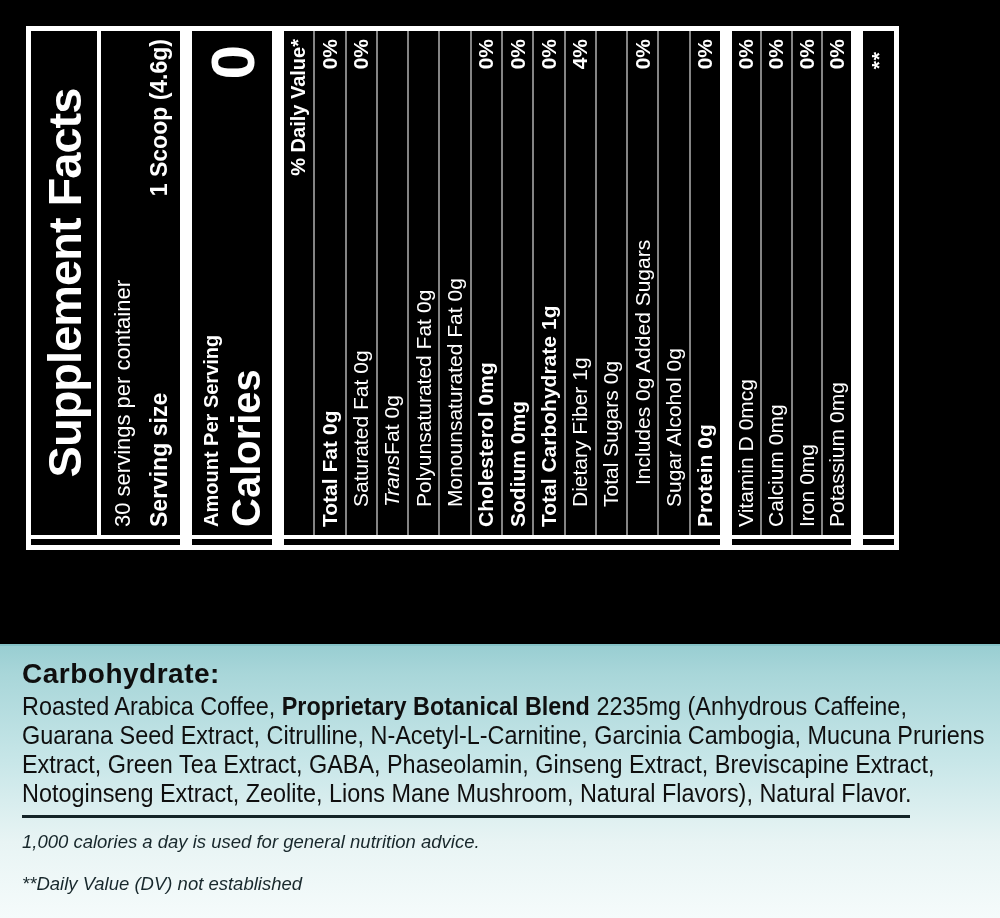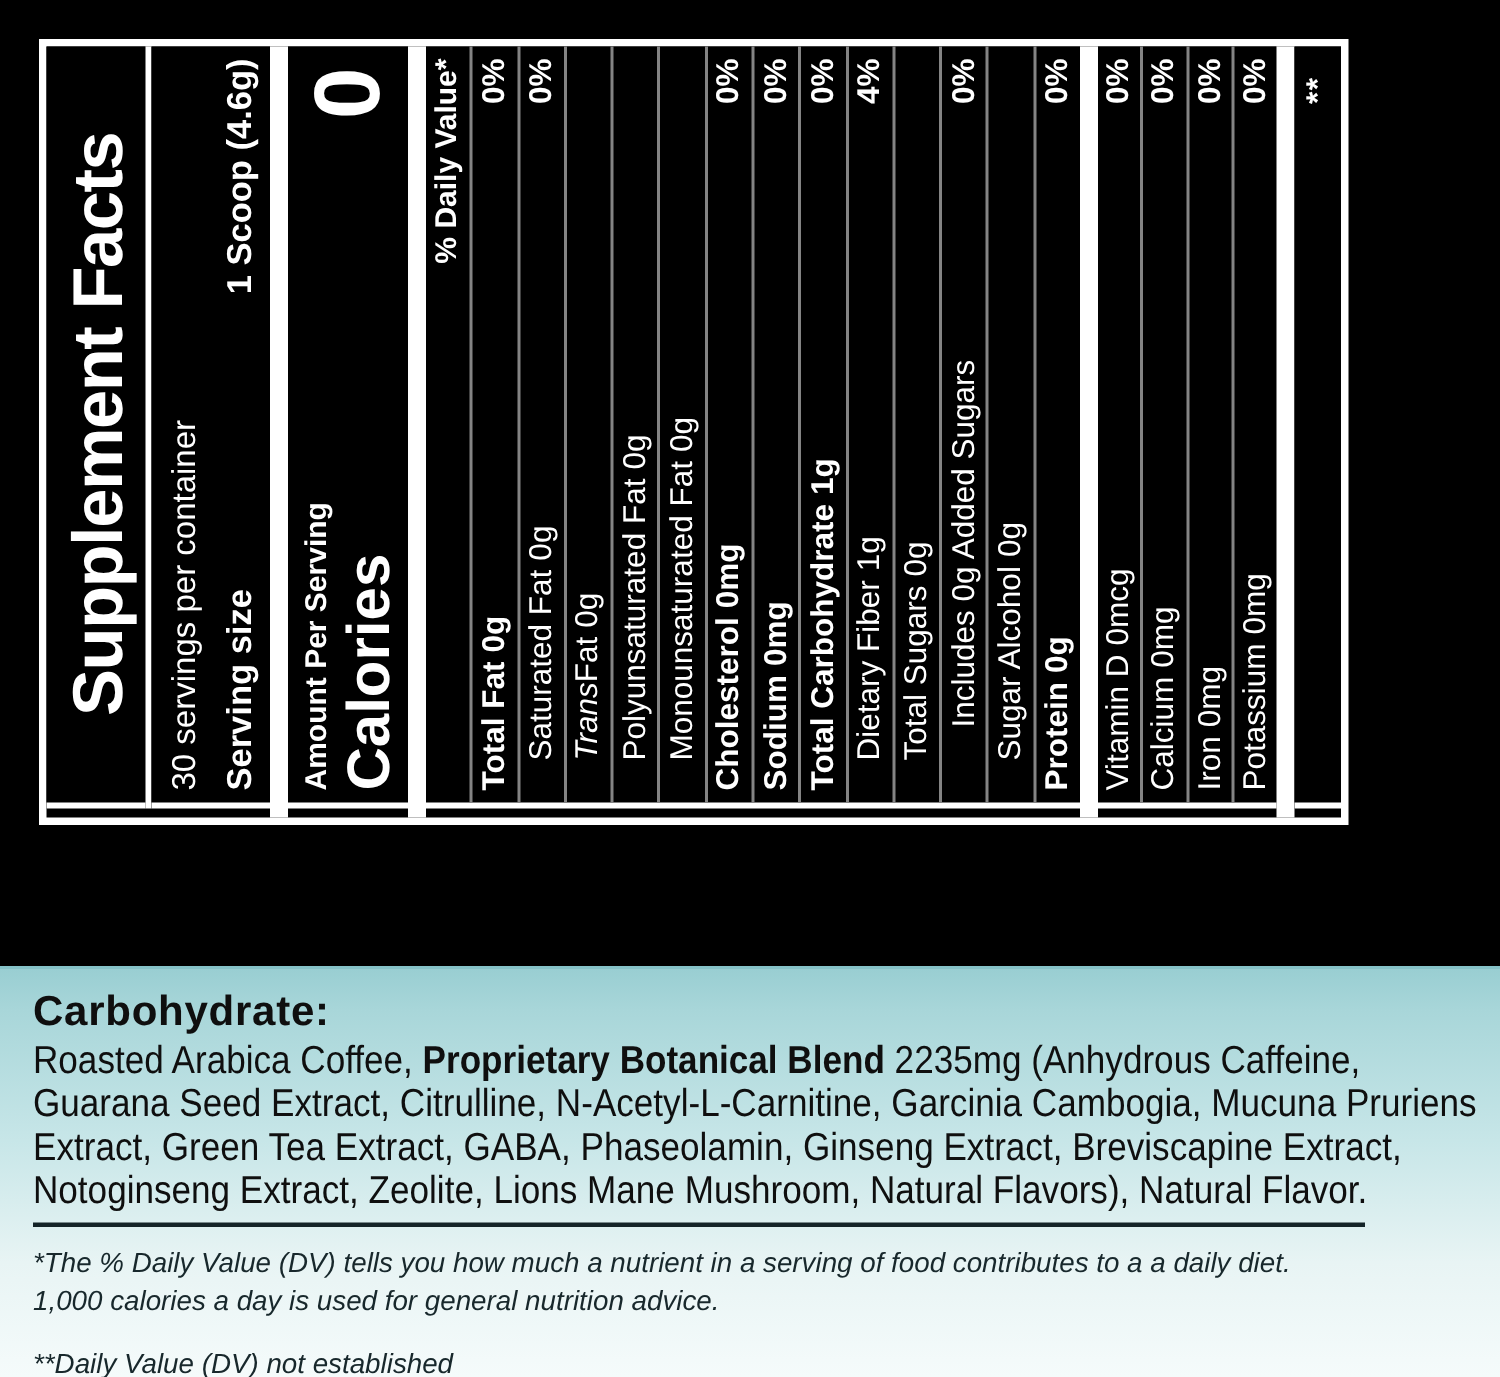--- a/index.html
+++ b/index.html
@@ -251,19 +251,18 @@
   <div class="teal">
     <div class="ing-heading">Carbohydrate:</div>
     <div class="ing-line">
       <span>Roasted Arabica Coffee, </span><b>Proprietary Botanical Blend</b><span> 2235mg (Anhydrous Caffeine,</span>
     </div>
     <div class="ing-line">Guarana Seed Extract, Citrulline, N-Acetyl-L-Carnitine, Garcinia Cambogia, Mucuna Pruriens</div>
     <div class="ing-line">Extract, Green Tea Extract, GABA, Phaseolamin, Ginseng Extract, Breviscapine Extract,</div>
     <div class="ing-line">Notoginseng Extract, Zeolite, Lions Mane Mushroom, Natural Flavors), Natural Flavor.</div>
     <div class="rule"></div>
     <div class="fn fn-dv">
-      <div>*The % Daily Value (DV) tells you how much a nutrient in a serving of food contributes to a a daily diet.</div>
       <div>1,000 calories a day is used for general nutrition advice.</div>
     </div>
     <div class="fn fn-ne">**Daily Value (DV) not established</div>
   </div>
 
 </div>
 
 </body></html>

